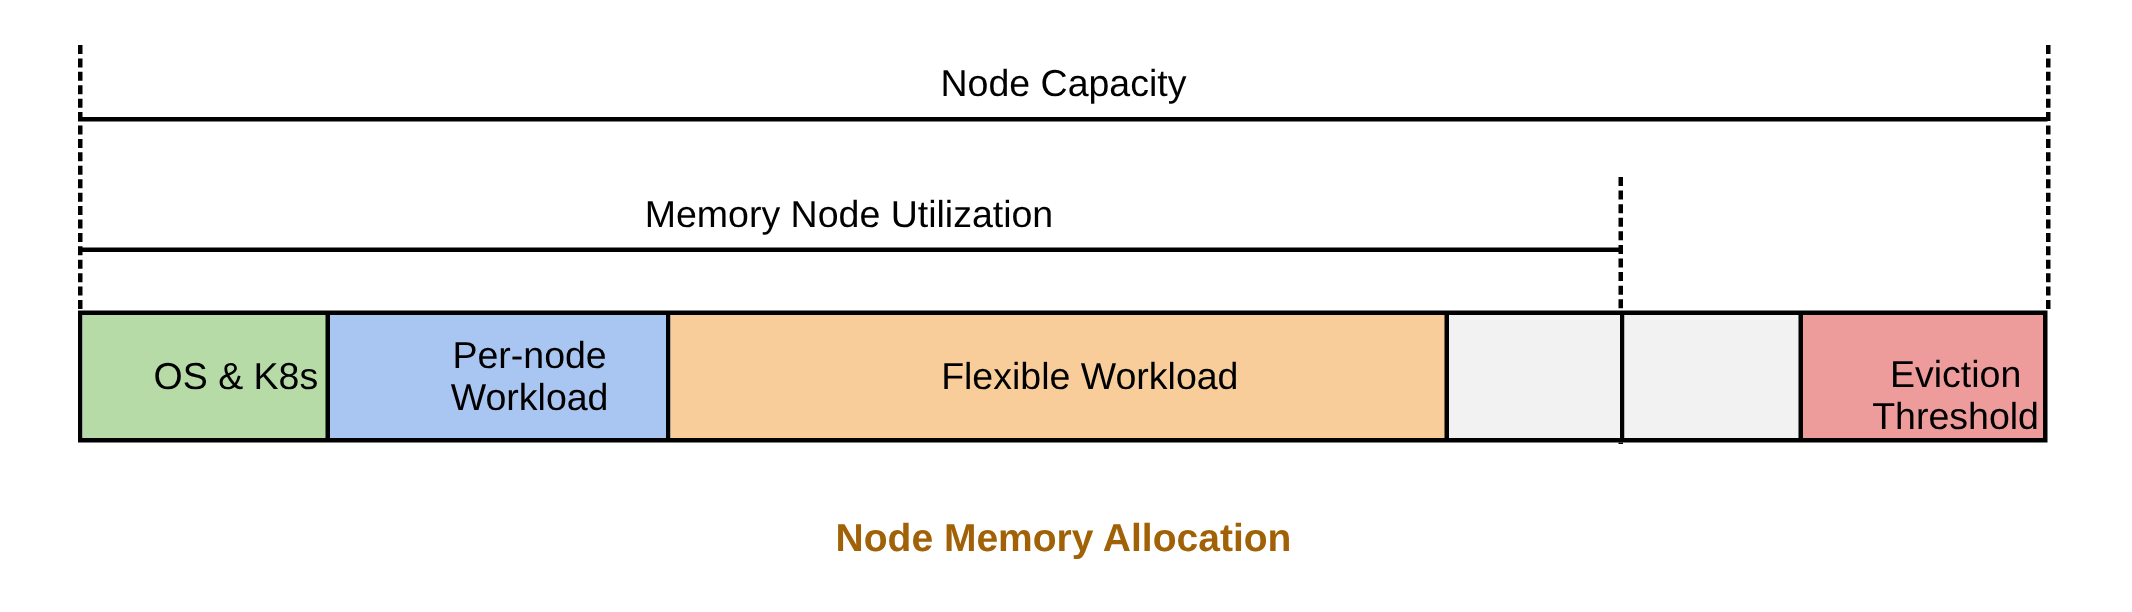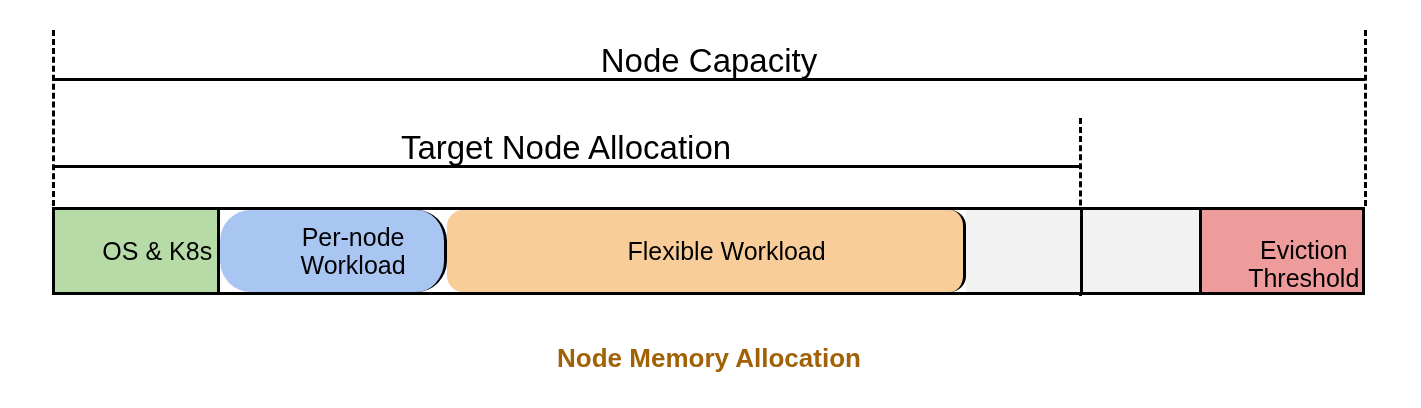--- a/index.html
+++ b/index.html
@@ -34,21 +34,21 @@
     position: absolute;
     height: 0;
     border-top: 3px solid #000000;
   }
   #capacity-line { left: 52px; top: 78px;  width: 1313px; }
   #target-line   { left: 52px; top: 165px; width: 1028px; }
 
   
   .span-label {
     position: absolute;
-    font-size: 33px;
+    font-size: 25px;
     color: #000000;
     line-height: 1;
     white-space: nowrap;
     text-align: center;
     transform: translateX(-50%);
   }
   #capacity-label { left: 709px; top: 44px; }
   #target-label   { left: 566px; top: 131px; }
 
   
@@ -78,21 +78,21 @@
     line-height: 1.12;
     color: #000000;
     text-align: center;
     white-space: pre-line;
     padding: 0 4px;
     margin-left: 43px;
   }
 
   
   #seg-os        { width: 168px; }
-  #seg-pernode   { width: 232px; border-radius: 31px; }
+  #seg-pernode   { width: 232px; }
   #seg-flexible  { width: 531px; }
   #seg-headroom-a{ width: 119px; }
   #seg-headroom-b{ width: 122px; }
   #seg-eviction  { width: 163px; border-right: none; }
 
   
   #caption {
     position: absolute;
     left: 709px;
     top: 345px;
@@ -109,35 +109,35 @@
 
 <div id="stage">
 
   <div class="vguide" id="guide-left"></div>
   <div class="vguide" id="guide-target"></div>
   <div class="vguide" id="guide-right"></div>
 
   <div class="span-label" id="capacity-label">Node Capacity</div>
   <div class="span-line" id="capacity-line"></div>
 
-  <div class="span-label" id="target-label">Target Node Allocation</div>
+  <div class="span-label" id="target-label">Memory Node Utilization</div>
   <div class="span-line" id="target-line"></div>
 
   <div id="alloc-bar">
 
     <div class="seg" id="seg-os" style="background: rgb(182, 219, 166);">
       <span class="seg-label">OS &amp; K8s</span>
     </div>
 
     <div class="seg" id="seg-pernode" style="background: rgb(169, 198, 242);">
       <span class="seg-label">Per-node
 Workload</span>
     </div>
 
-    <div class="seg" id="seg-flexible" style="background: rgb(248, 205, 154); border-radius: 16px;">
+    <div class="seg" id="seg-flexible" style="background: rgb(248, 205, 154);">
       <span class="seg-label">Flexible Workload</span>
     </div>
 
     <div class="seg" id="seg-headroom-a" style="background: rgb(242, 242, 242);">
       <span class="seg-label"></span>
     </div>
 
     <div class="seg" id="seg-headroom-b" style="background: rgb(242, 242, 242);">
       <span class="seg-label"></span>
     </div>

